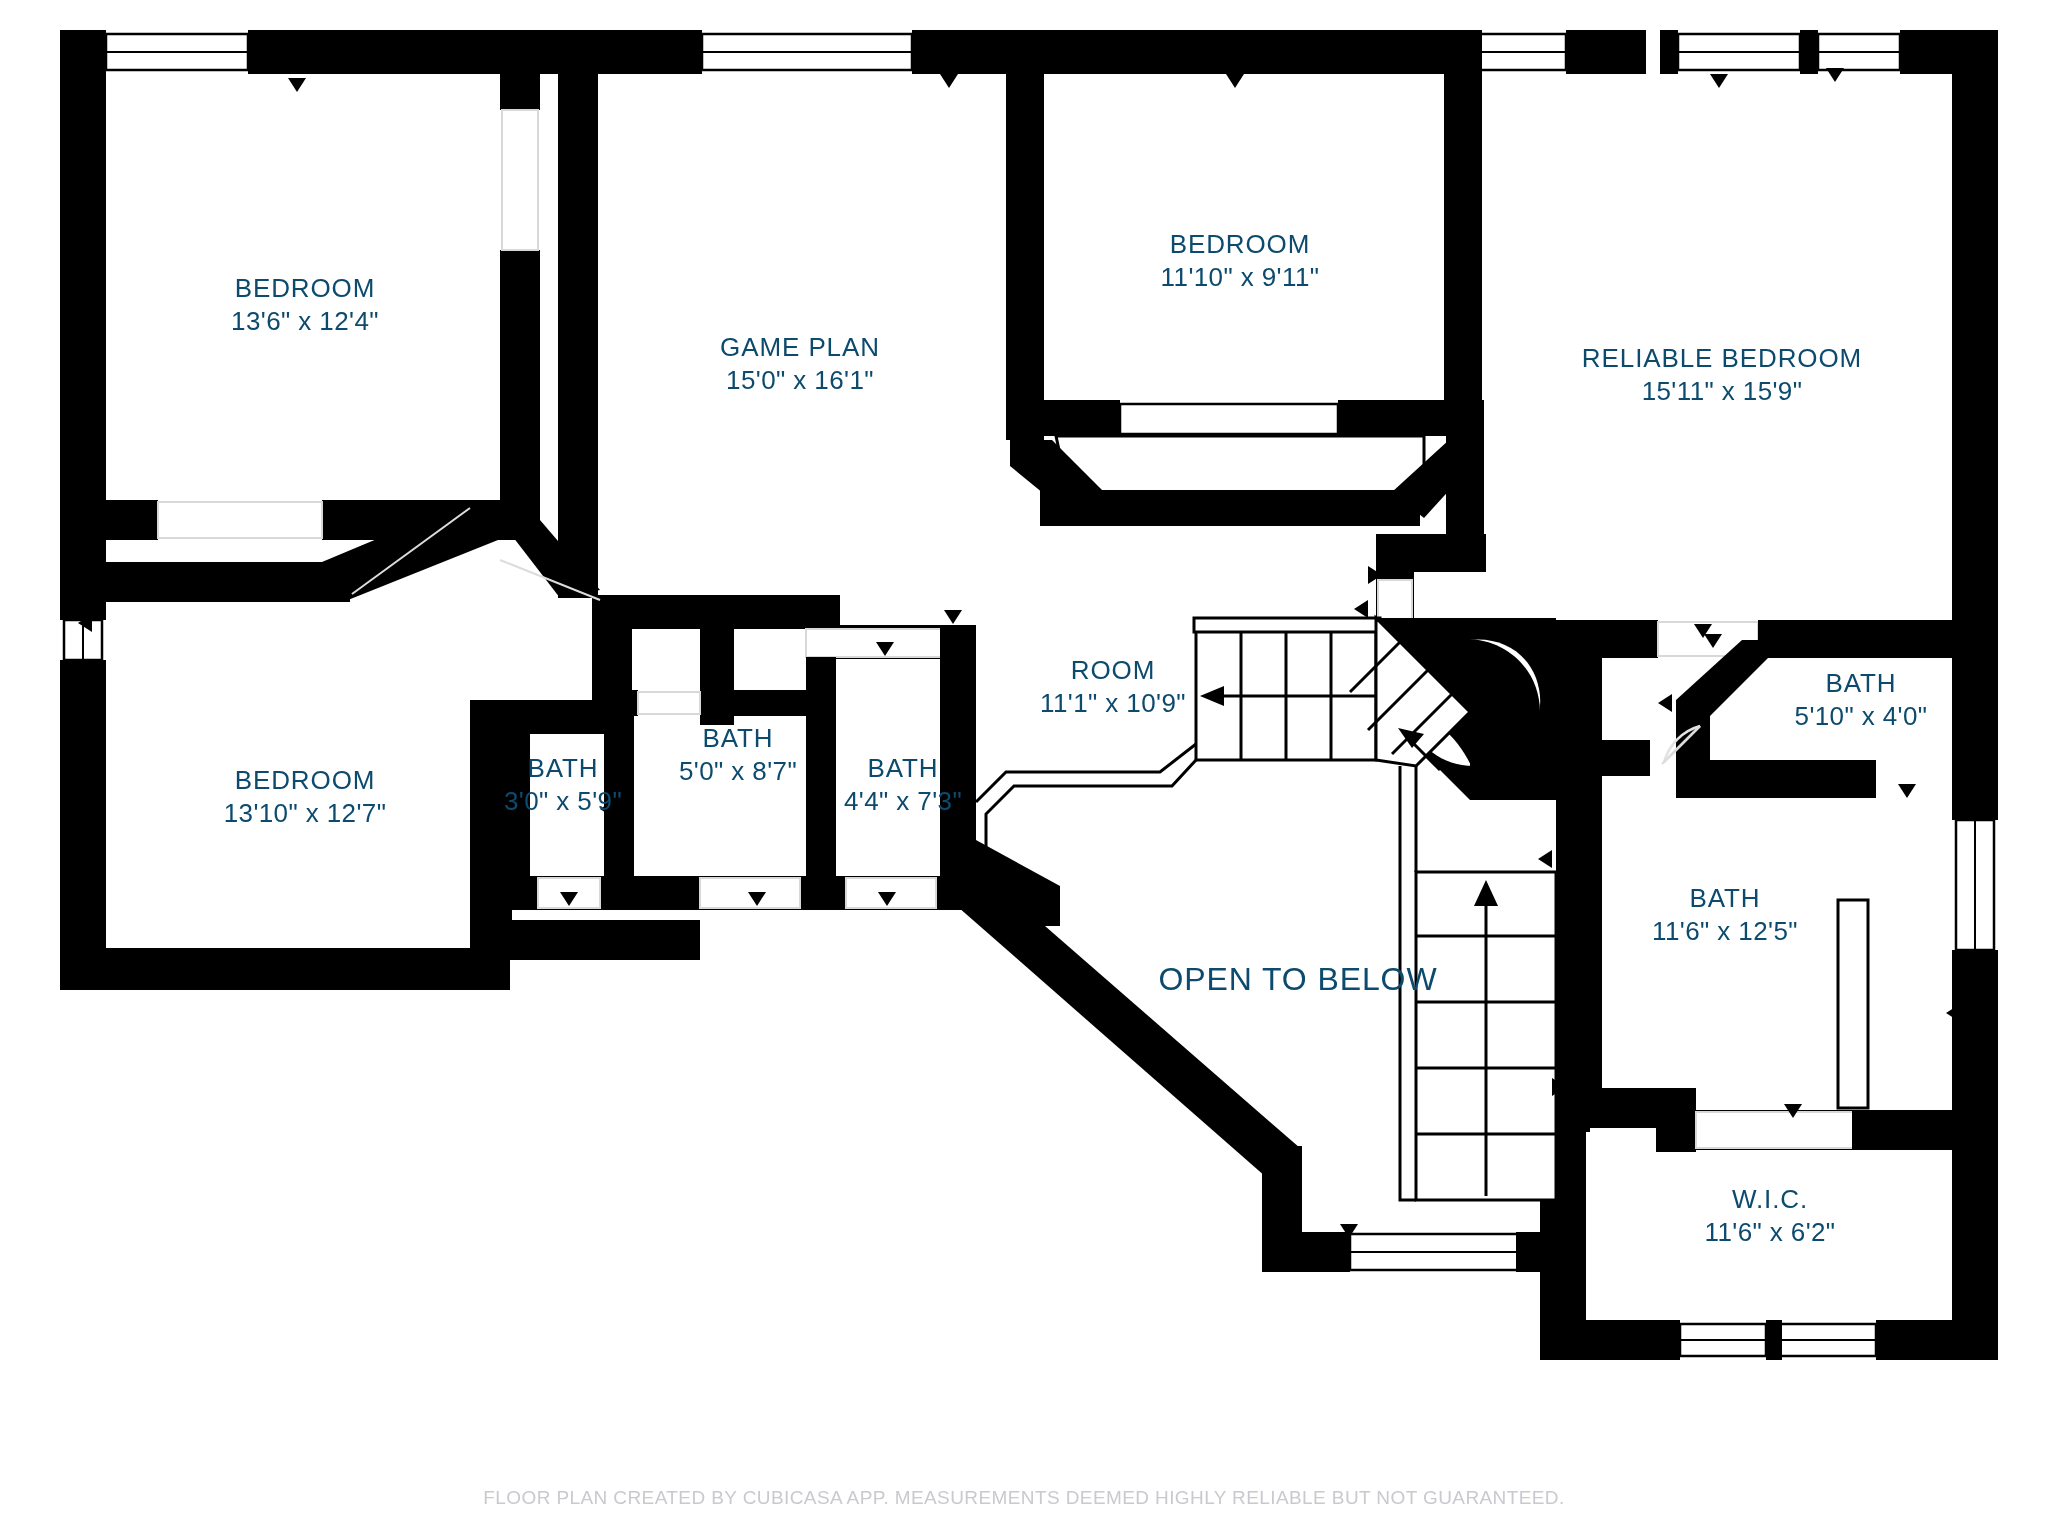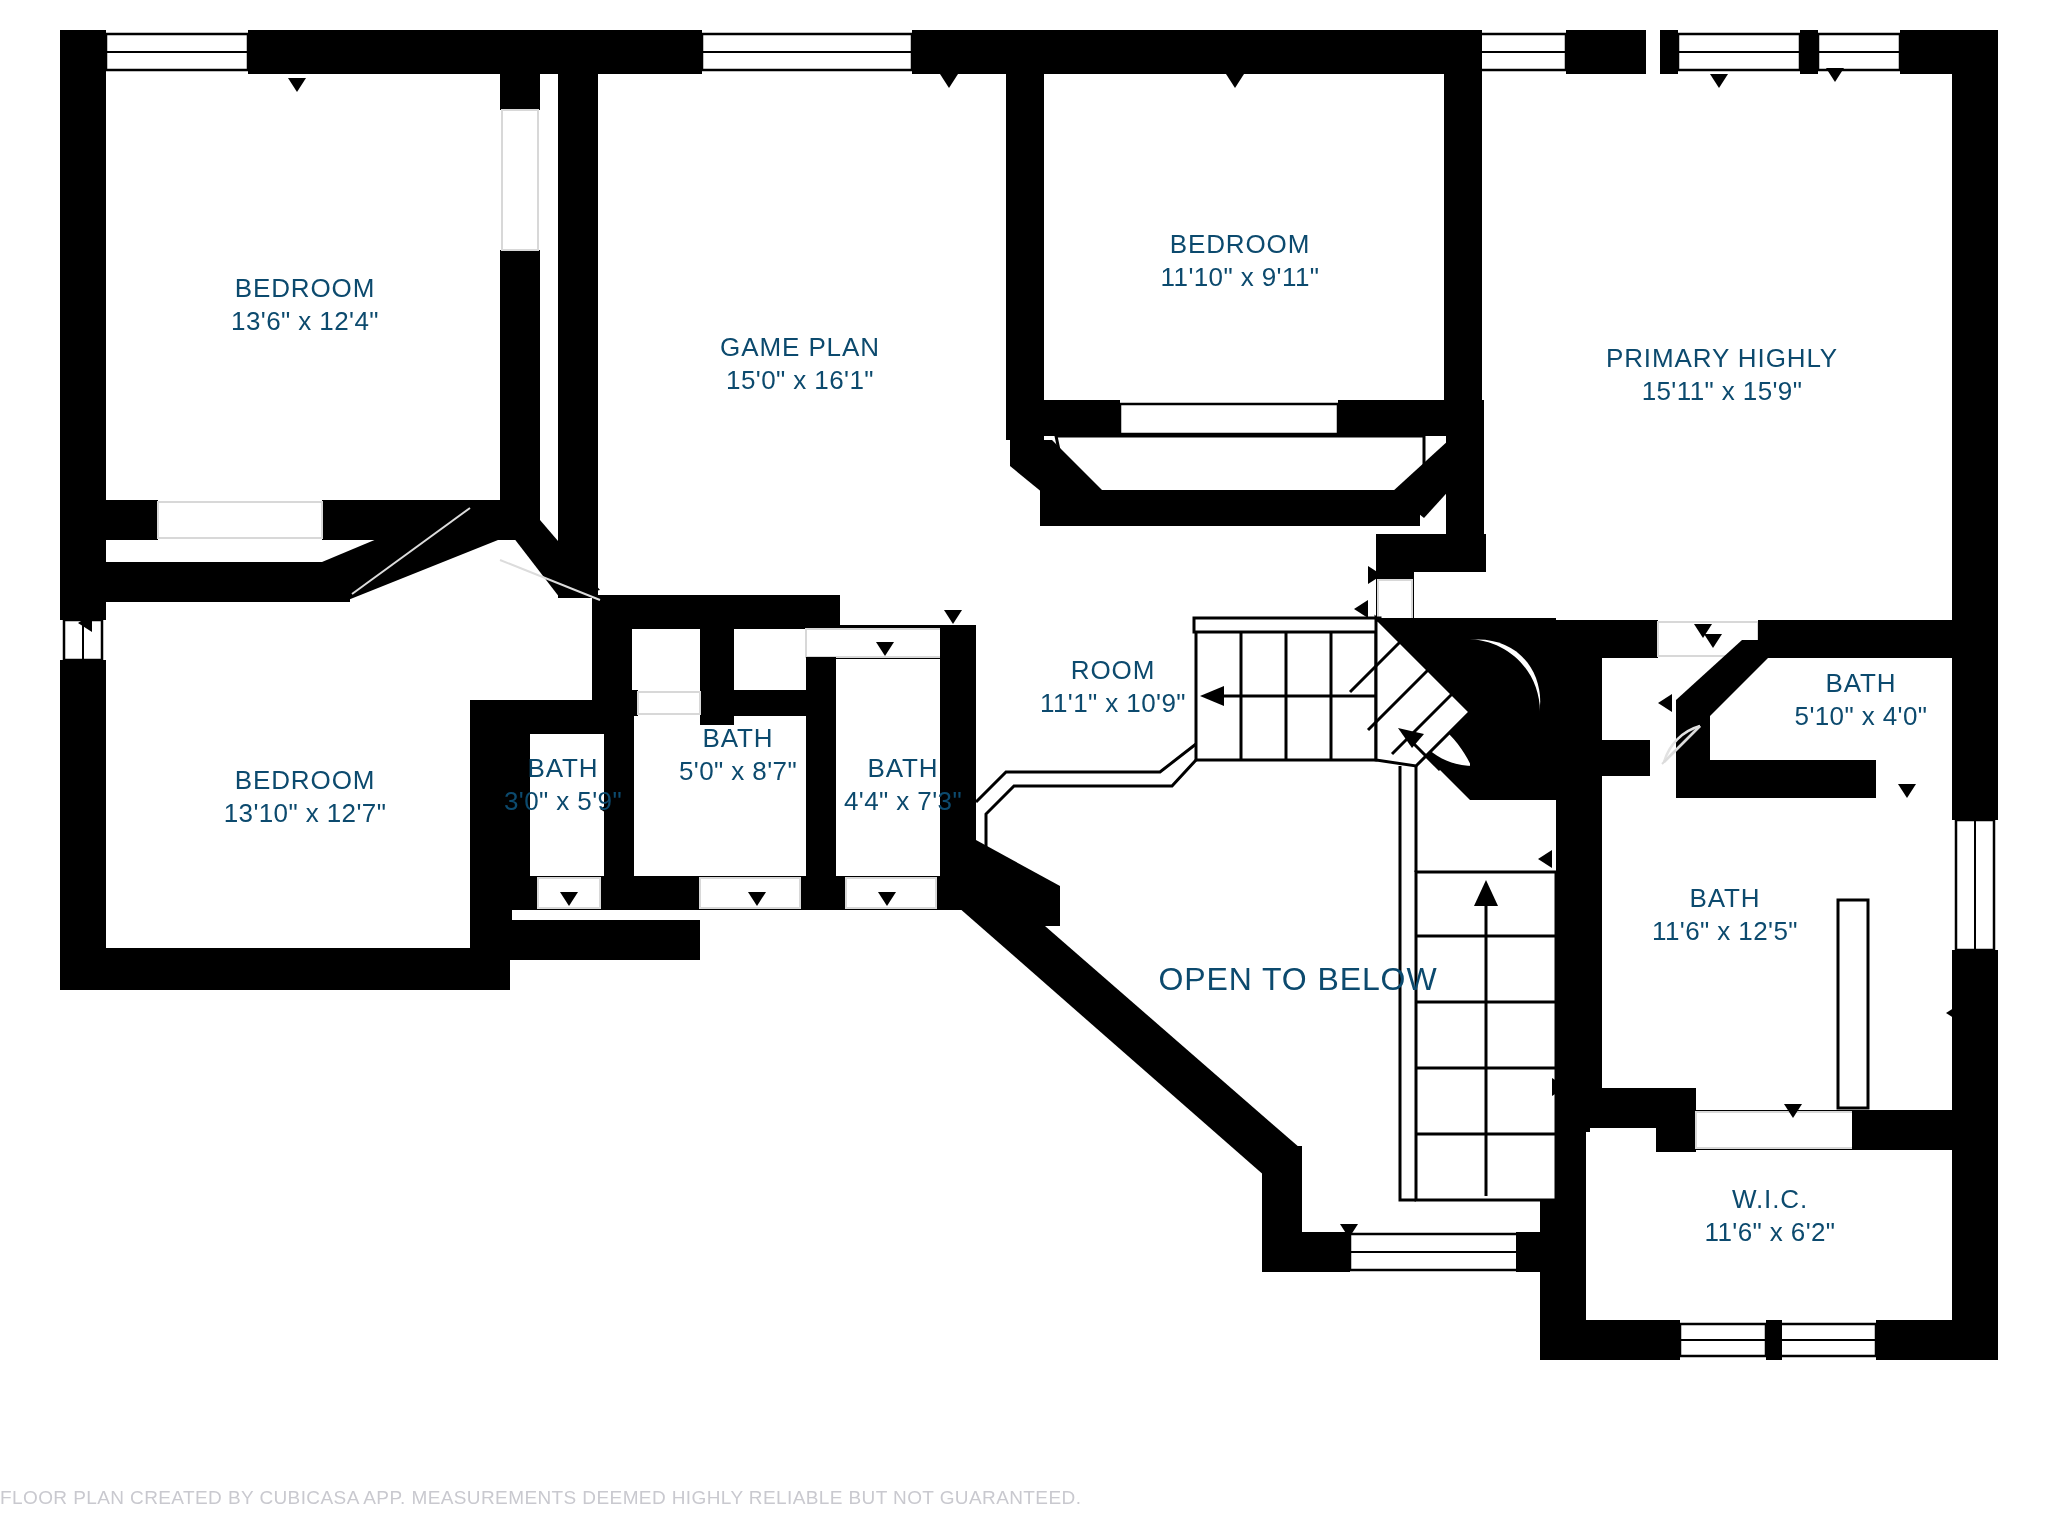--- a/index.html
+++ b/index.html
@@ -48,20 +48,21 @@
     font-weight: 400;
   }
   .room-label.single .rl-name {
     font-size: 32px;
   }
   #footer-note {
     position: absolute;
     left: 0;
     width: 2048px;
     top: 1487px;
+    text-align: center;
     font-size: 19px;
     letter-spacing: 0.4px;
     color: #c9c9cf;
     white-space: nowrap;
   }
 </style>
 </head>
 <body>
 
 <div id="plan-root">
@@ -388,21 +389,21 @@
     <span class="rl-name">GAME PLAN</span>
     <span class="rl-dim">15'0" x 16'1"</span>
   </div>
 
   <div class="room-label" style="left:1240px; top:261px;">
     <span class="rl-name">BEDROOM</span>
     <span class="rl-dim">11'10" x 9'11"</span>
   </div>
 
   <div class="room-label" style="left:1722px; top:375px;">
-    <span class="rl-name">PRIMARY HIGHLY</span>
+    <span class="rl-name">RELIABLE BEDROOM</span>
     <span class="rl-dim">15'11" x 15'9"</span>
   </div>
 
   <div class="room-label" style="left:305px; top:797px;">
     <span class="rl-name">BEDROOM</span>
     <span class="rl-dim">13'10" x 12'7"</span>
   </div>
 
   <div class="room-label" style="left:563px; top:785px;">
     <span class="rl-name">BATH</span>

